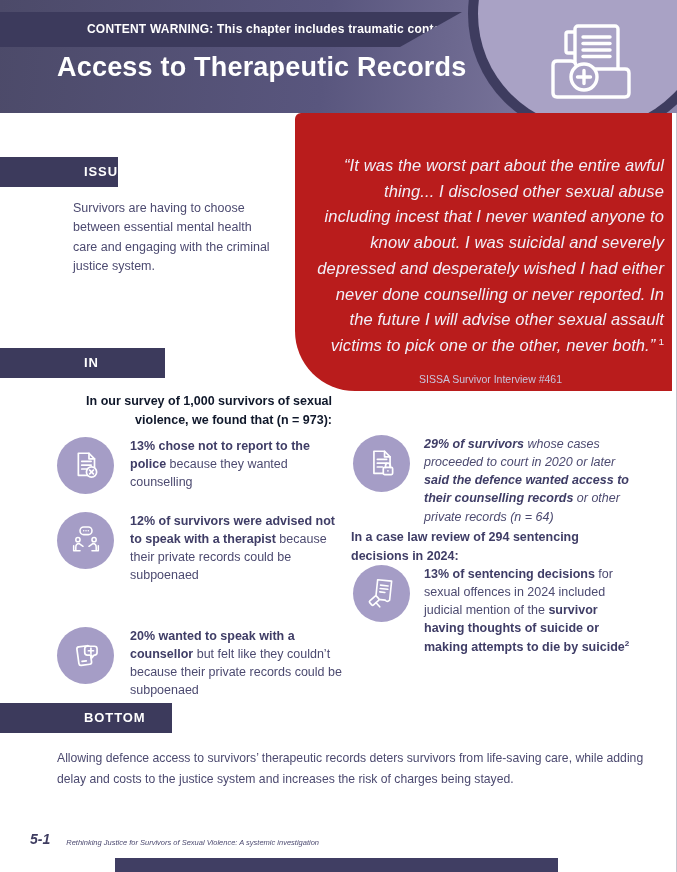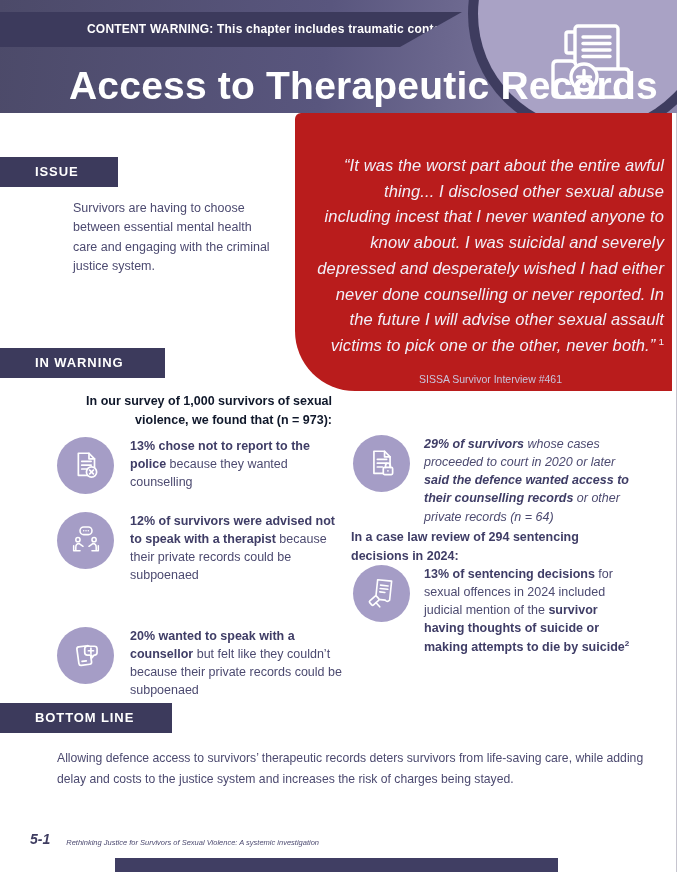--- a/index.html
+++ b/index.html
@@ -13,22 +13,22 @@
     position:absolute; top:0; left:0; width:677px; height:113px;
     background:linear-gradient(97deg,#4c4a69 0%,#59567e 48%,#8f89ae 100%);
   }
   .warning-bar {
     position:absolute; top:12px; left:0; width:462px; height:35px;
     background:#3c3a5c; clip-path:polygon(0 0,100% 0,calc(100% - 62px) 100%,0 100%);
     color:#fff; font-size:12px; font-weight:bold; line-height:35px;
     padding-left:87px; box-sizing:border-box; letter-spacing:.2px;
   }
   .page-title {
-    position:absolute; top:52px; left:57px; margin:12px;
-    color:#fff; font-size:39px; font-weight:bold; letter-spacing:.2px;
+    position:absolute; top:52px; left:57px; margin:0;
+    color:#fff; font-size:27px; font-weight:bold; letter-spacing:.2px;
   }
   .circle-ring {
     position:absolute; top:-110px; left:468px; width:248px; height:248px;
     border-radius:50%; background:#3e3c5f;
   }
   .circle-bg {
     position:absolute; top:-100px; left:478px; width:228px; height:228px;
     border-radius:50%; background:#a9a2c5;
   }
   .folder-icon { position:absolute; top:24px; left:544px; }
@@ -43,21 +43,21 @@
     font-style:italic; text-align:right; letter-spacing:.1px;
   }
   .quote-text sup { font-size:.6em; font-style:normal; margin-left:3px; }
   .quote-attribution {
     margin:14px 0 0 0; color:#c9c4db; font-size:10.5px; text-align:center;
   }
   
   .section-label {
     position:absolute; left:0; height:30px; line-height:30px;
     background:#3c3a5c; color:#fff; font-size:13px; font-weight:bold;
-    letter-spacing:.9px; padding-left:35px; box-sizing:border-box;
+    letter-spacing:.9px; padding-left:84px; box-sizing:border-box;
   }
   .label-issue { top:157px; width:118px; }
   .label-numbers { top:348px; width:165px; }
   .label-bottomline { top:703px; width:172px; }
   
   .body-text { color:#4c4a70; font-size:12.5px; line-height:1.55; margin:0; }
   .issue-text { position:absolute; top:199px; left:57px; width:200px;margin-left:16px; }
   .numbers-intro {
     position:absolute; top:392px; left:57px; width:275px;
     font-weight:bold; color:#0f172a; font-size:12.5px; line-height:1.5; margin:0;text-align:right;

